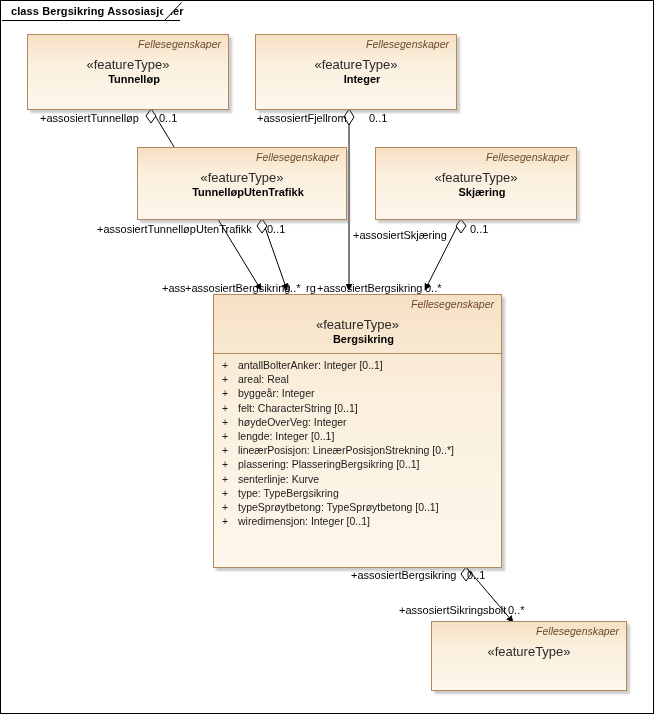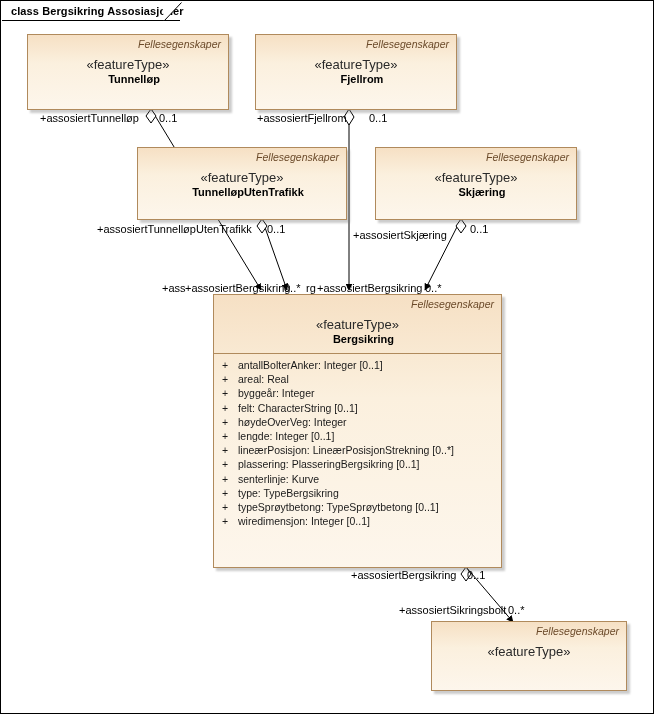--- a/index.html
+++ b/index.html
@@ -172,21 +172,21 @@
 
   <div class="uml-class" style="left:26px; top:33px; width:202px; height:76px;">
     <div class="pkg">Fellesegenskaper</div>
     <div class="stereo">«featureType»</div>
     <div class="cname">Tunnelløp</div>
   </div>
 
   <div class="uml-class" style="left:254px; top:33px; width:202px; height:76px;">
     <div class="pkg">Fellesegenskaper</div>
     <div class="stereo">«featureType»</div>
-    <div class="cname">Fjellrom</div>
+    <div class="cname">Integer</div>
   </div>
 
   <div class="uml-class" style="left:136px; top:146px; width:210px; height:73px;">
     <div class="pkg">Fellesegenskaper</div>
     <div class="stereo">«featureType»</div>
     <div class="cname">TunnelløpUtenTrafikk</div>
   </div>
 
   <div class="uml-class" style="left:374px; top:146px; width:202px; height:73px;">
     <div class="pkg">Fellesegenskaper</div>

